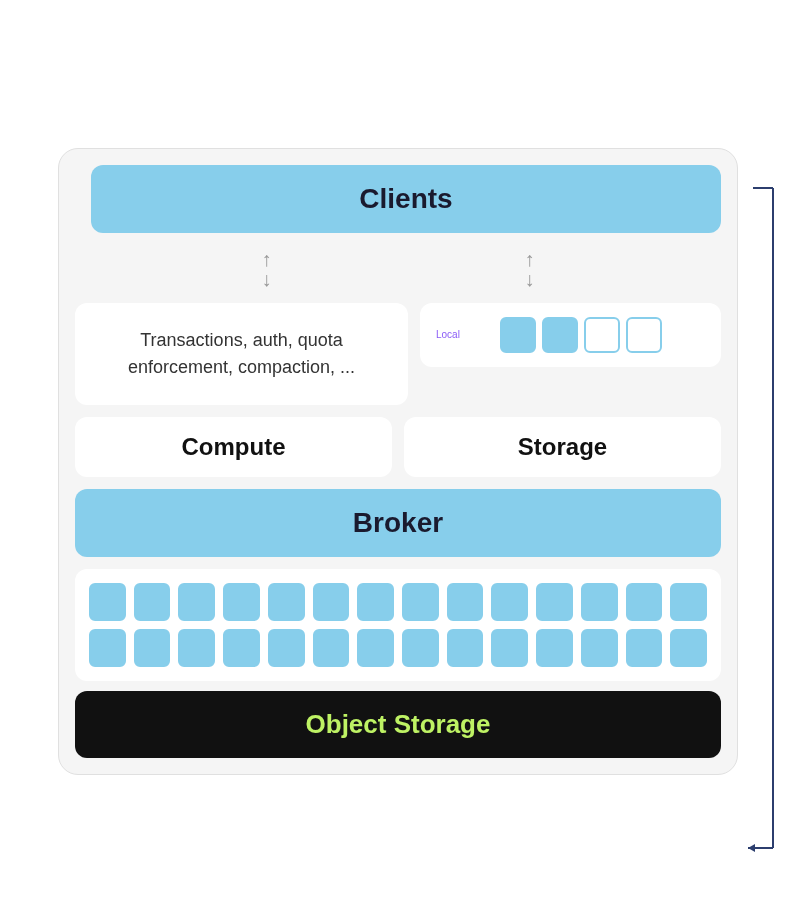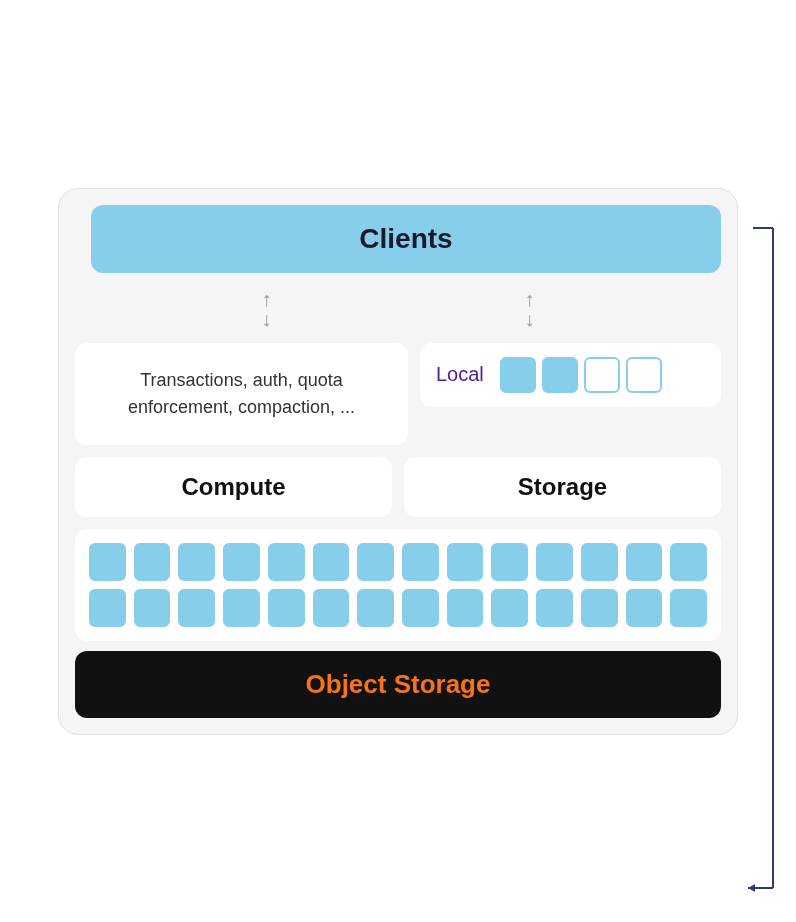--- a/index.html
+++ b/index.html
@@ -106,22 +106,22 @@
     .storage-row {
       background: #fff;
       border-radius: 12px;
       padding: 14px 16px;
       display: flex;
       align-items: center;
       gap: 12px;
     }
 
     .storage-label {
-      font-size: 20px;
-      color: #4c1d95;
+      font-size: 10px;
+      color: #8b5cf6;
       min-width: 52px;
     }
 
     .blocks-container {
       display: flex;
       gap: 6px;
     }
 
     .block {
       width: 36px;
@@ -203,21 +203,21 @@
     }
 
     
     .object-storage-bar {
       background: #111;
       border-radius: 12px;
       text-align: center;
       padding: 18px;
       font-size: 26px;
       font-weight: bold;
-      color: #f97316;
+      color: #bef264;
     }
   </style>
 </head>
 <body>
 
 <div class="diagram-wrapper">
 
   <div class="side-bracket">
     <svg viewBox="0 0 55 690" xmlns="http://www.w3.org/2000/svg">
 
@@ -273,20 +273,23 @@
 
     <div class="labels-row">
       <div class="label-box">
         <span>Compute</span>
       </div>
       <div class="label-box">
         <span>Storage</span>
       </div>
     </div>
 
+    <div class="broker-bar">
+      <span>Broker</span>
+    </div>
 
     <div class="object-storage-section">
       <div class="blocks-grid">
         <div class="blocks-row">
           <div class="grid-block"></div>
           <div class="grid-block"></div>
           <div class="grid-block"></div>
           <div class="grid-block"></div>
           <div class="grid-block"></div>
           <div class="grid-block"></div>

